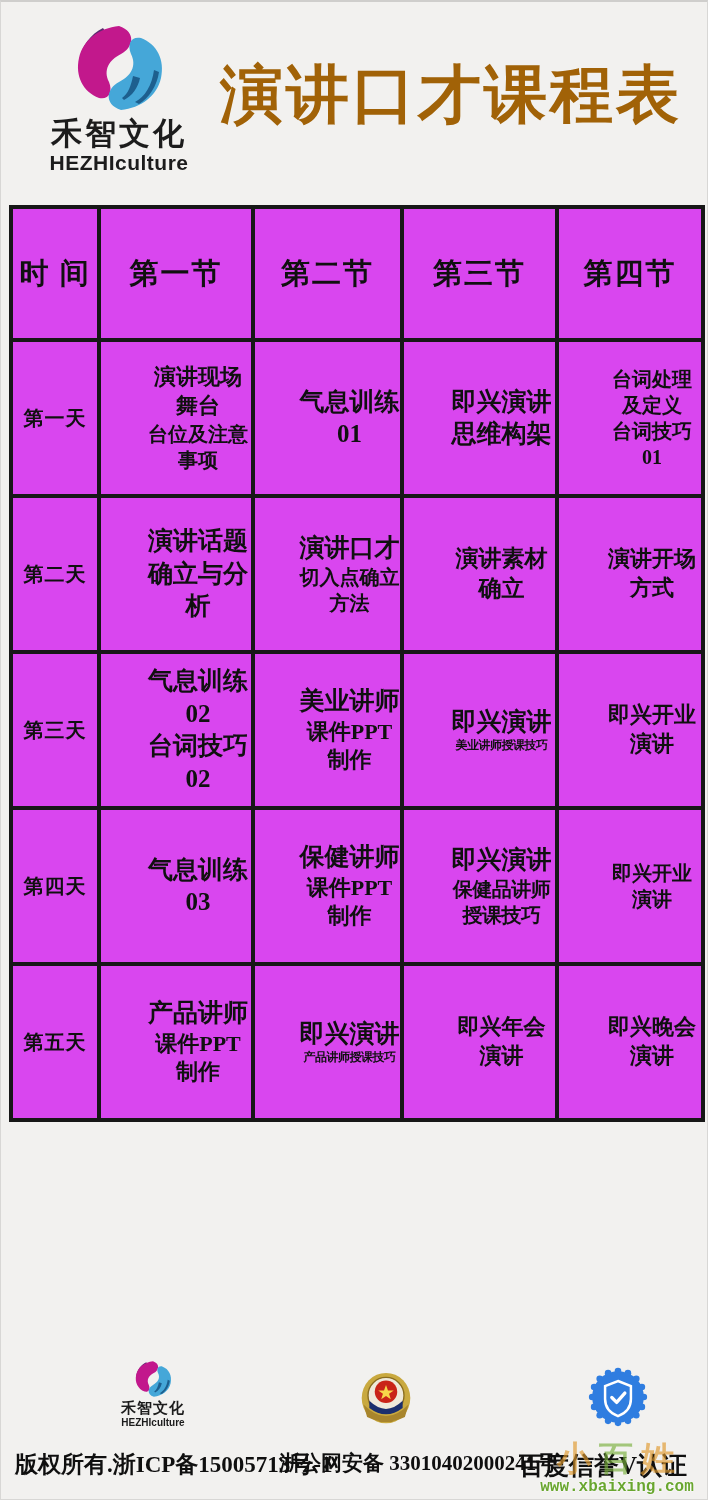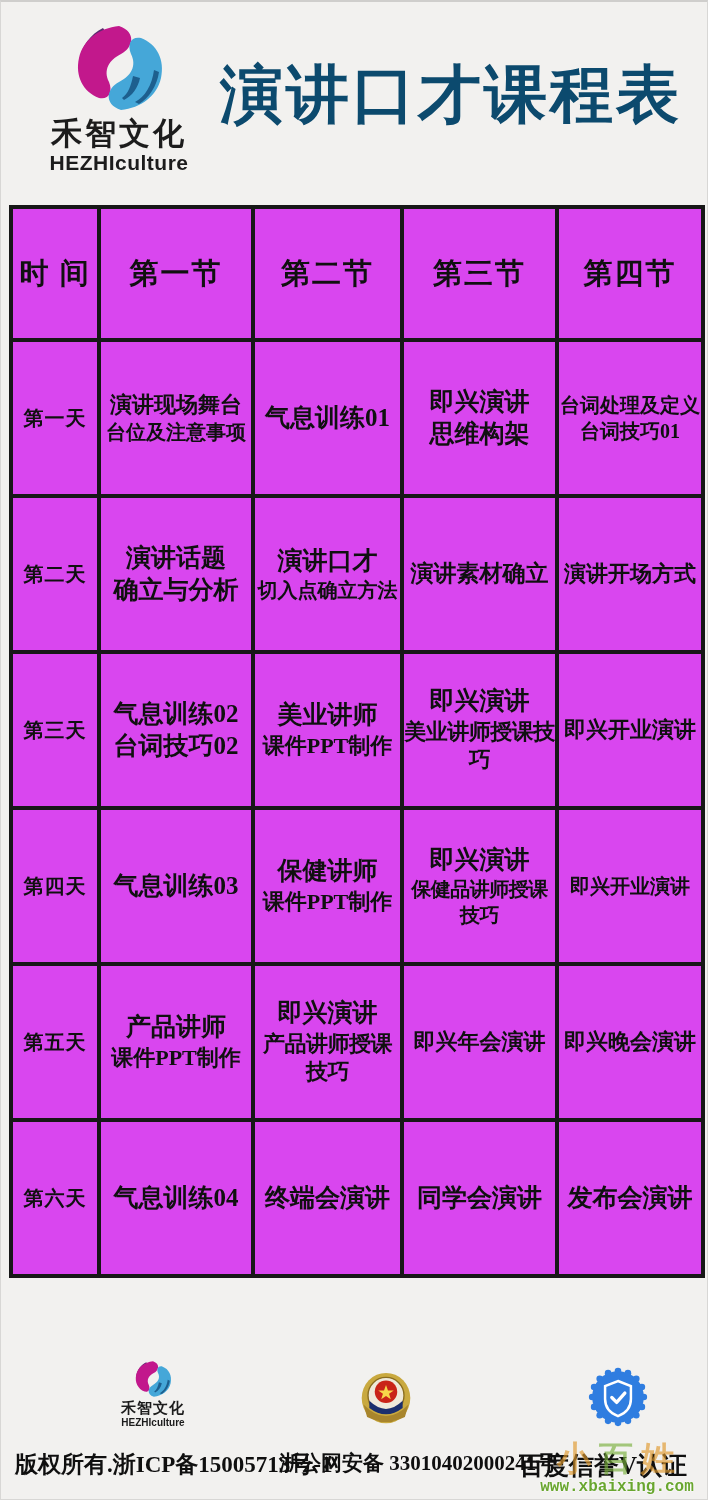--- a/index.html
+++ b/index.html
@@ -17,46 +17,46 @@
 
   
   .logo-block{position:absolute;left:34px;top:16px;width:168px;text-align:center;}
   .logo-swirl{width:104px;height:100px;display:block;margin:0 auto;}
   .brand-cn{display:block;font-size:31px;font-weight:bold;letter-spacing:3px;color:#1c1c1c;line-height:1.05;}
   .brand-en{display:block;font-size:21px;font-weight:bold;color:#1c1c1c;letter-spacing:.5px;line-height:1.15;}
   .page-title{
     position:absolute;left:196px;top:50px;width:508px;
     text-align:center;
     font-family:"Liberation Serif","DejaVu Serif",serif;
-    font-size:63px;font-weight:600;letter-spacing:3px;color:#0c4a6e;
+    font-size:63px;font-weight:600;letter-spacing:3px;color:#a16207;
     white-space:nowrap;
   }
 
   
   table.schedule{
     position:absolute;left:8px;top:203px;
     border-collapse:collapse;table-layout:fixed;
     background:#d946ef;
   }
   table.schedule th,table.schedule td{
     border:4px solid #171717;
     text-align:center;vertical-align:middle;padding:0;
     font-family:"Liberation Serif","DejaVu Serif",serif;
     font-weight:bold;color:#101010;
     overflow:hidden;
   }
   tr.head-row{height:133px;}
   tr.data-row{height:156px;}
   th.col-head{font-size:29px;letter-spacing:2px;}
   th.day{font-size:20px;letter-spacing:1px;}
-  .ln{display:block;line-height:1.3;font-size:25px;}
+  .ln{display:block;line-height:1.3;font-size:25px;padding-left:44px;}
   .s23{font-size:23px;}
   .s22{font-size:22px;}
   .s20{font-size:20px;}
-  .s18{font-size:22px;letter-spacing:-.5px;}
+  .s18{font-size:12px;letter-spacing:-.5px;}
   .s16{font-size:20px;letter-spacing:-.5px;}
 
   
   .footer-logo{position:absolute;left:92px;top:1356px;width:120px;text-align:center;}
   .footer-logo .logo-swirl{width:44px;height:42px;}
   .f-cn{display:block;font-size:15px;font-weight:bold;letter-spacing:1px;color:#1c1c1c;line-height:1.1;}
   .f-en{display:block;font-size:10px;font-weight:bold;color:#1c1c1c;line-height:1.2;}
   .police-badge{position:absolute;left:358px;top:1370px;width:54px;height:54px;}
   .baidu-badge{position:absolute;left:586px;top:1364px;width:62px;height:62px;}
 
@@ -245,35 +245,20 @@
         <span class="ln s18">产品讲师授课技巧</span>
       </td>
       <td>
         <span class="ln s22">即兴年会演讲</span>
       </td>
       <td>
         <span class="ln s22">即兴晚会演讲</span>
       </td>
     </tr>
 
-    <tr class="data-row">
-      <th class="day">第六天</th>
-      <td>
-        <span class="ln">气息训练04</span>
-      </td>
-      <td>
-        <span class="ln">终端会演讲</span>
-      </td>
-      <td>
-        <span class="ln">同学会演讲</span>
-      </td>
-      <td>
-        <span class="ln">发布会演讲</span>
-      </td>
-    </tr>
   </tbody>
     </table>
 
   <div class="footer-logo">
     <svg class="logo-swirl">
         <use href="#hezhi-logo"></use>
       </svg>
     <span class="f-cn">禾智文化</span>
     <span class="f-en">HEZHIculture</span>
   </div>

